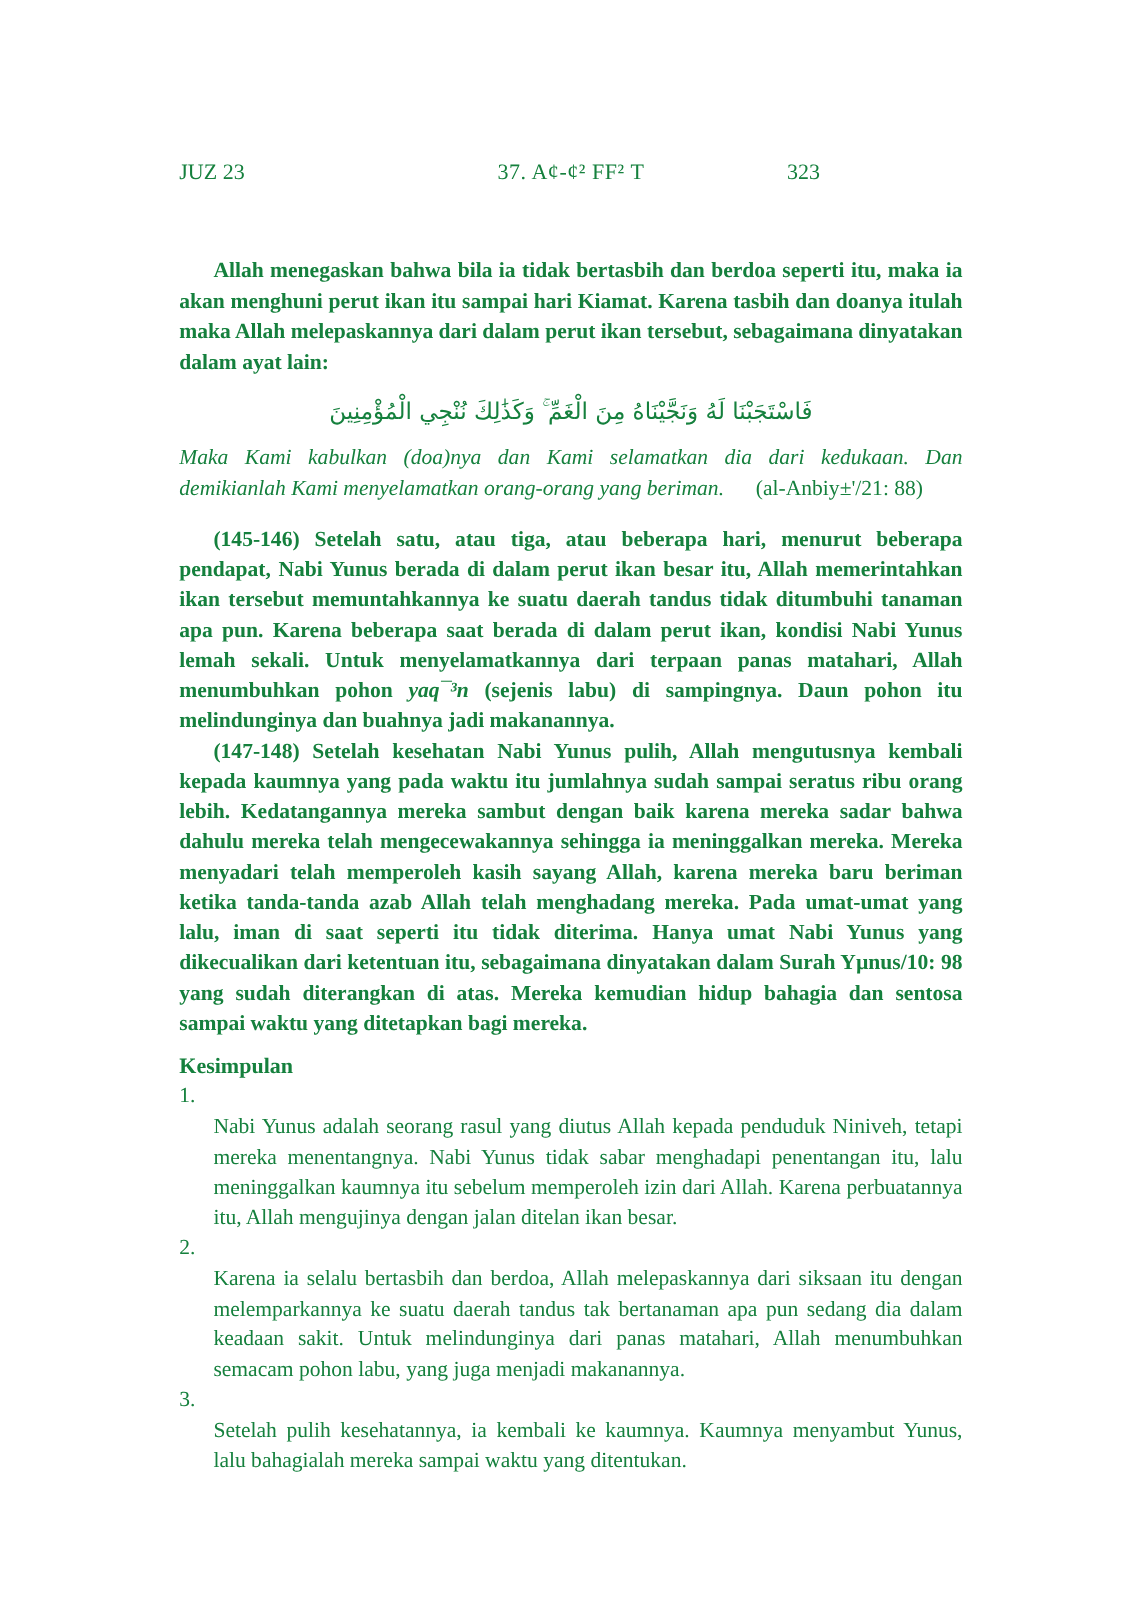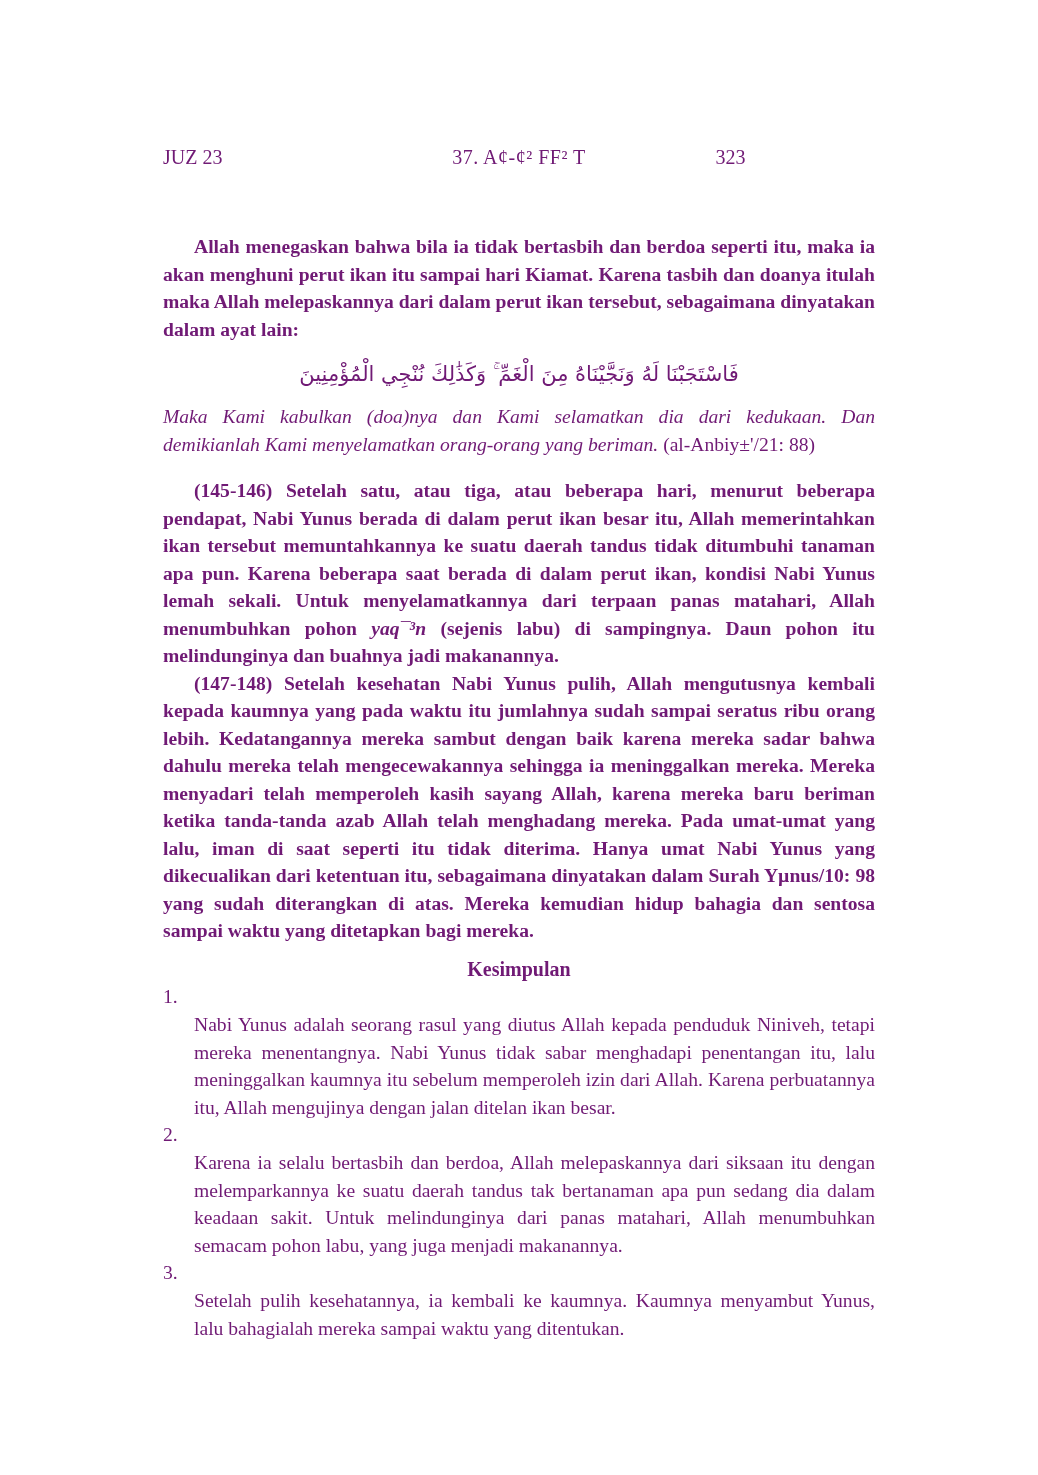--- a/index.html
+++ b/index.html
@@ -2,21 +2,21 @@
 <html><head>
 <meta charset="utf-8">
 <style>
   html, body { margin: 0; padding: 0; background: #e9e9e9; }
   .page {
     position: relative;
     width: 1038px;
     height: 1475px;
     margin: 0 auto;
     background: #ffffff;
-    color: #701a75;
+    color: #15803d;
     font-family: "Liberation Serif", "DejaVu Serif", serif;
     overflow: hidden;
   }
   .content {
     position: absolute;
     left: 163px;
     top: 145px;
     width: 712px;
   }
   .running-head {
@@ -37,30 +37,30 @@
   .arabic-verse {
     direction: rtl;
     text-align: center;
     font-family: "DejaVu Sans", sans-serif;
     font-size: 21px;
     line-height: 54px;
     margin: 4px 0 2px 0;
     text-indent: 0;
   }
   .italic { font-style: italic; }
-  .roman { font-style: normal; }
+  .roman { font-style: normal; margin-left: 24px; }
 
   .section-145 { margin-top: 19px; }
 
   .conclusion-heading {
     font-weight: bold;
     font-size: 20px;
     line-height: 27.5px;
     margin-top: 11px;
-    text-align: center;
+    text-align: left;
   }
   .olist { margin: 0; }
   .olist-row { display: flex; }
   .olist-row .num {
     flex: none;
     width: 31px;
     font-size: 19.6px;
     line-height: 27.5px;
   }
   .olist-row .txt { flex: 1; margin-top: 28px; }

